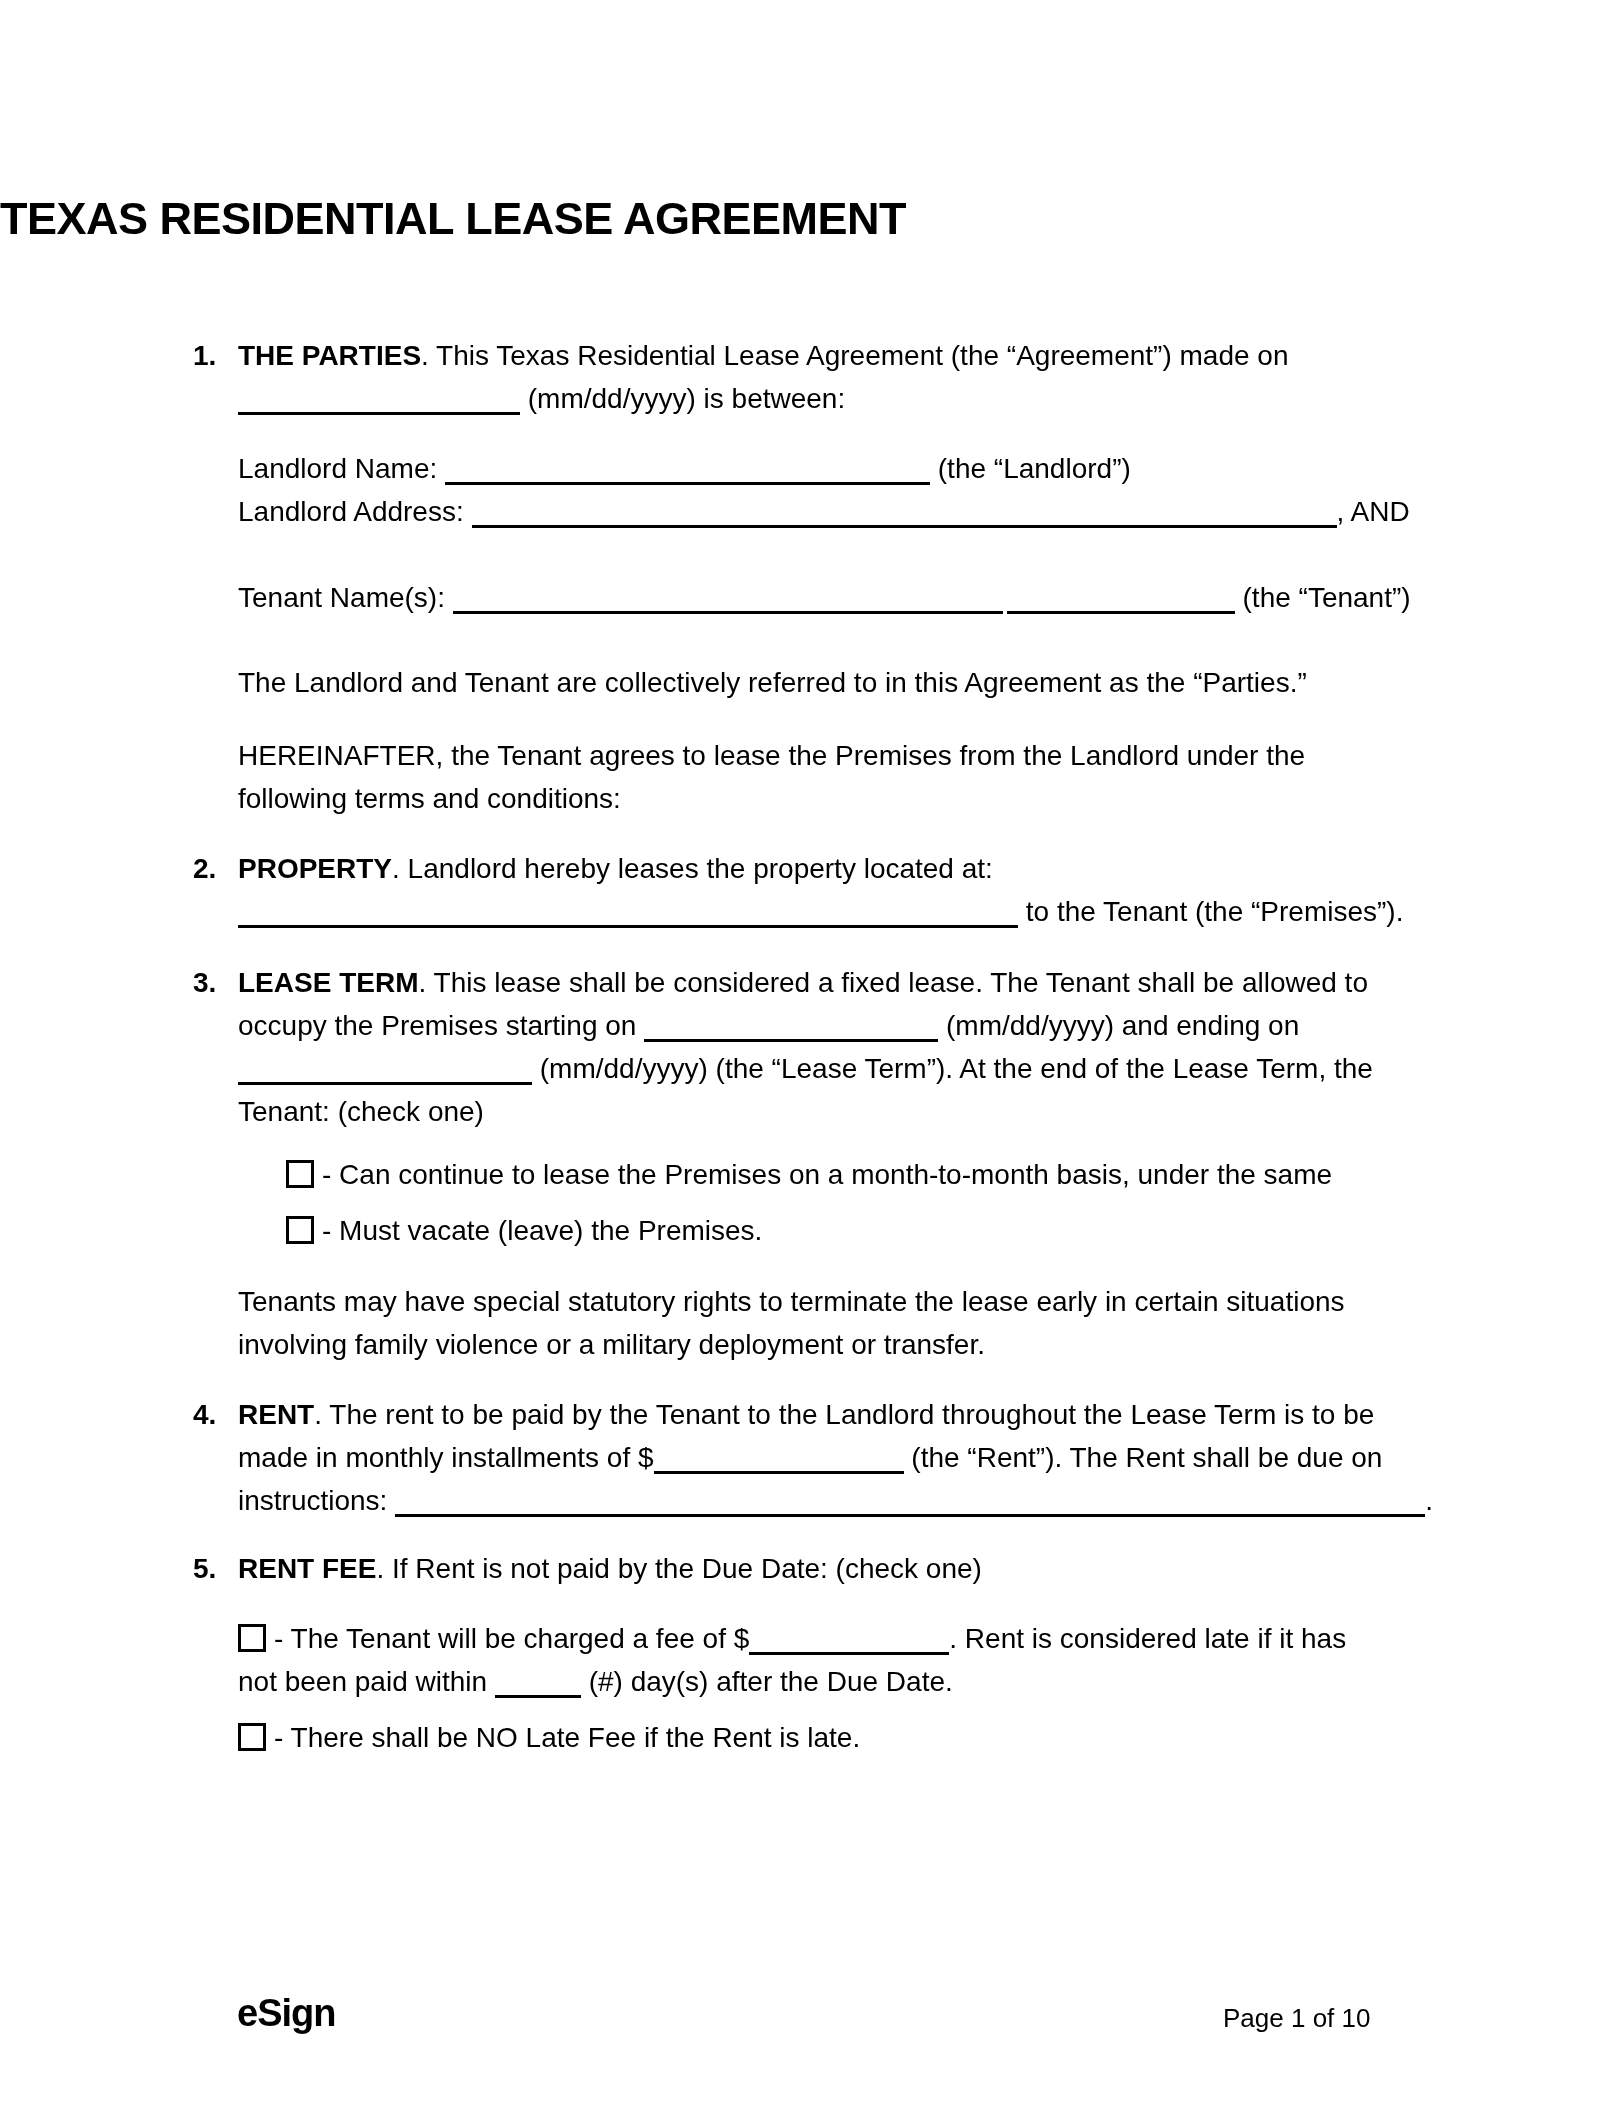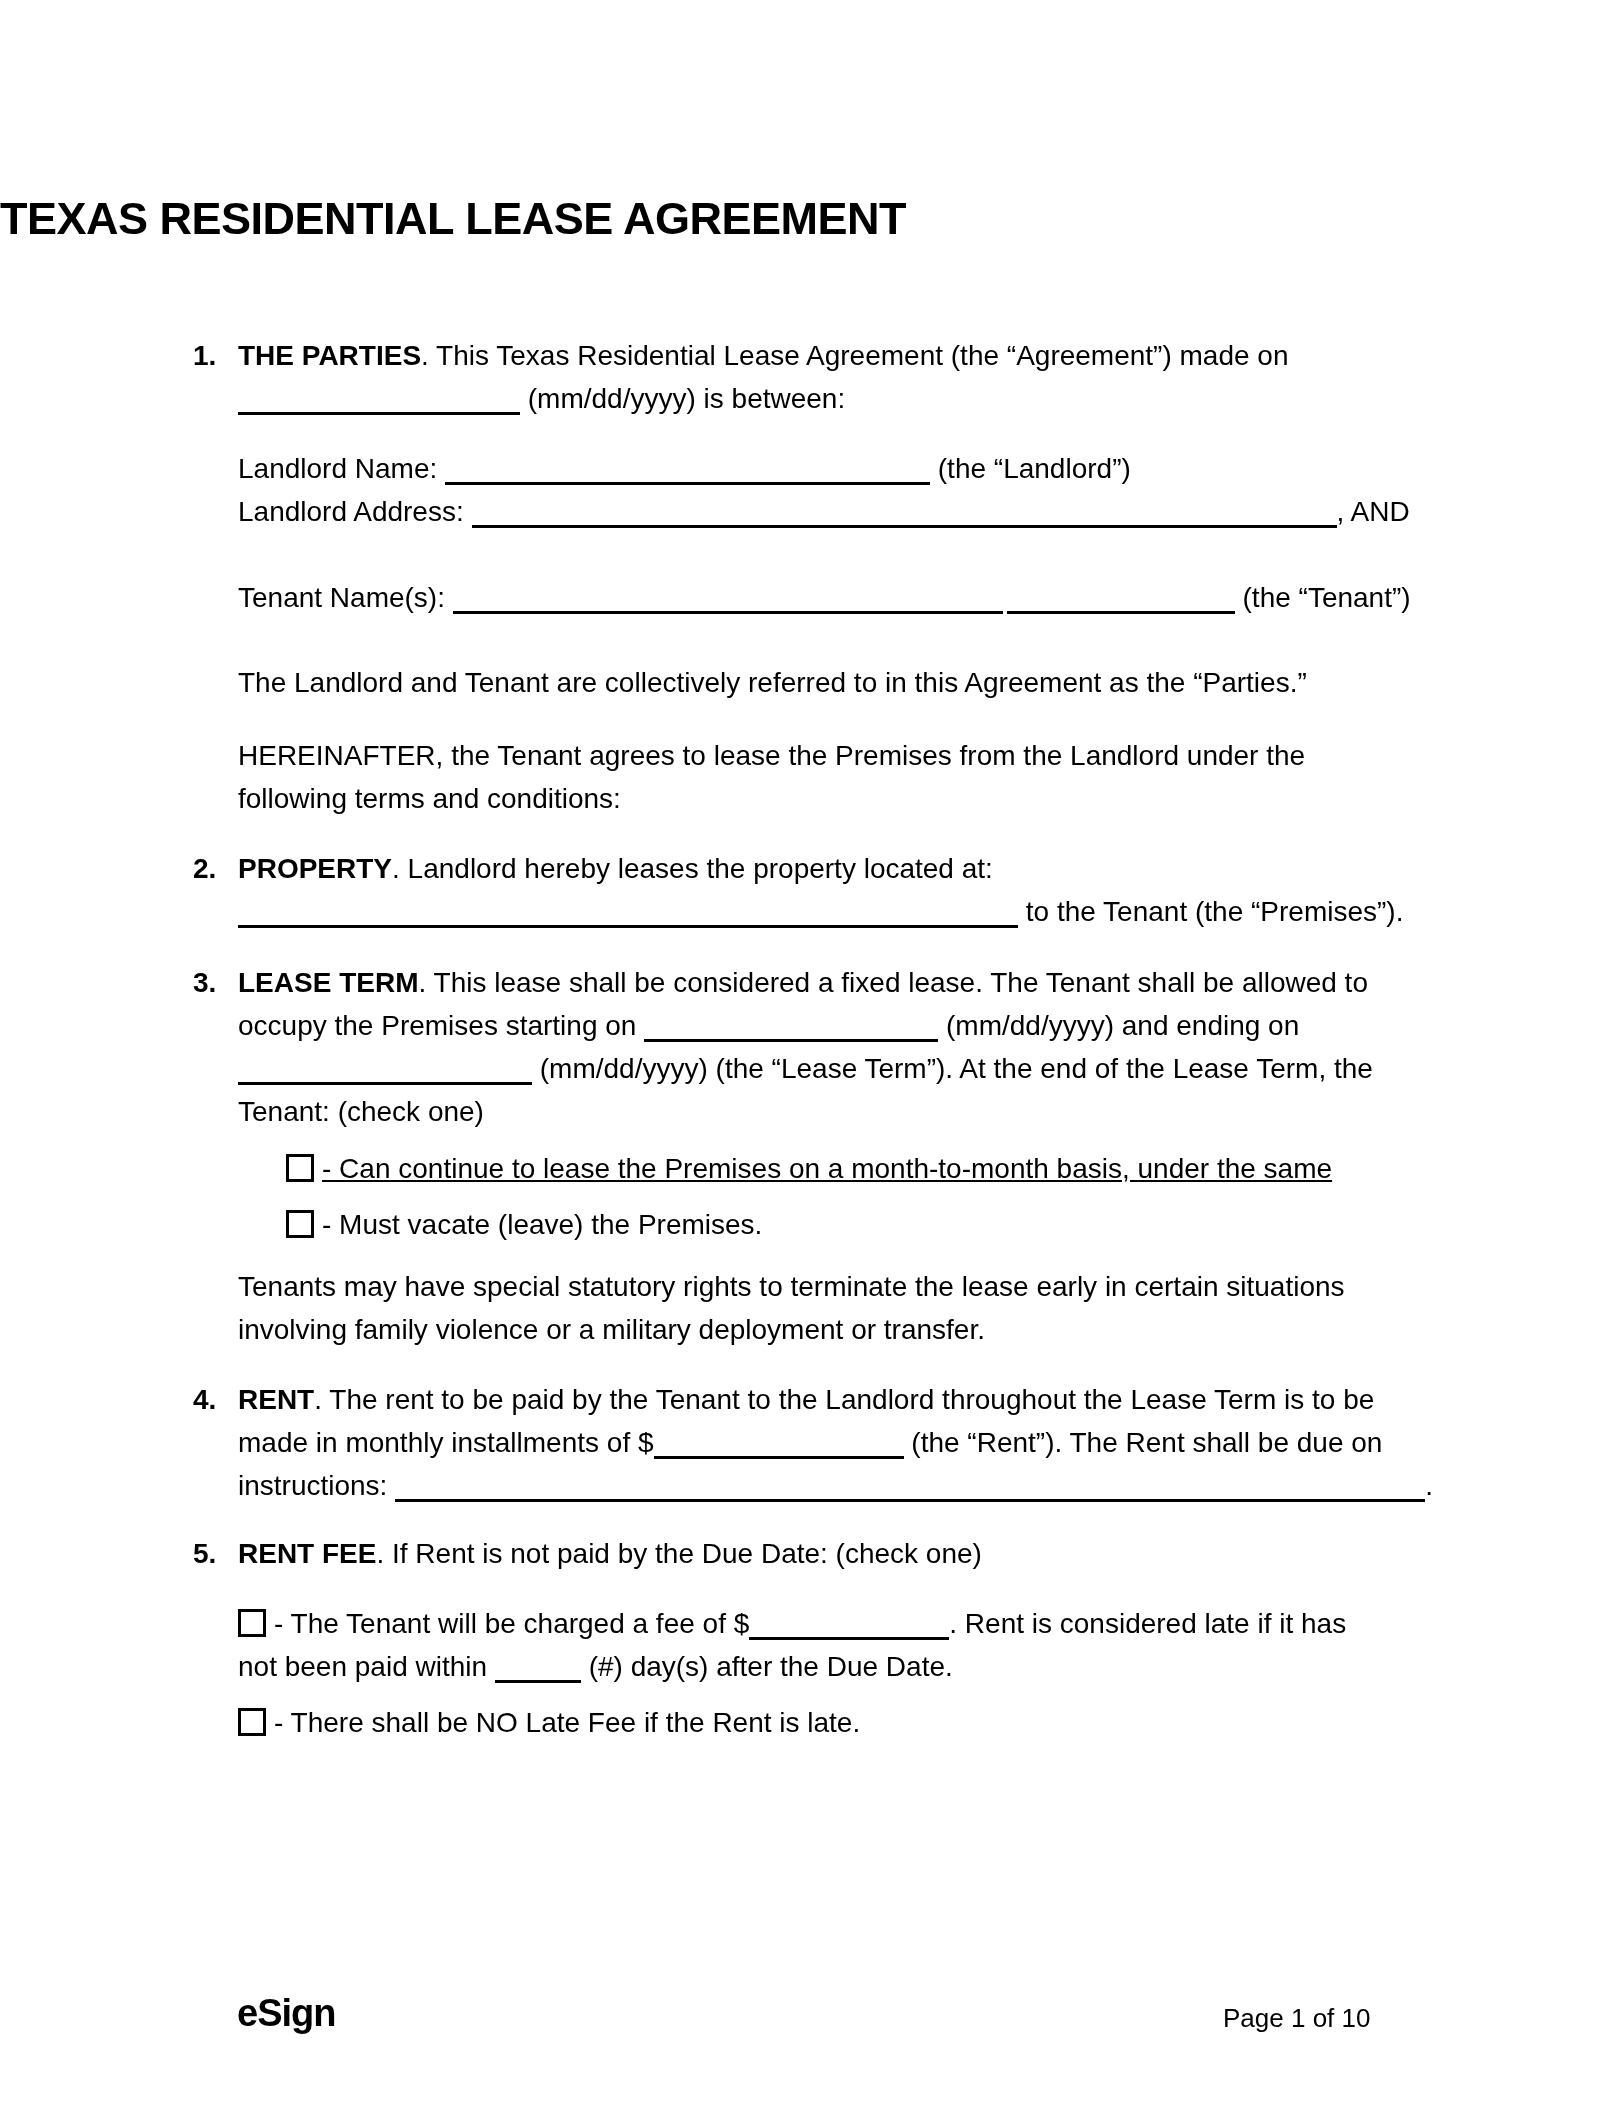--- a/index.html
+++ b/index.html
@@ -44,27 +44,27 @@
   .checkbox {
     display: inline-block;
     width: 22px;
     height: 22px;
     border: 3px solid #000;
     vertical-align: -4px;
     margin-right: 8px;
     background: #fff;
   }
   .indent { margin-left: 48px; }
-  .mt14 { margin-top: 14px; text-decoration: underline; }
+  .mt14 { margin-top: 20px; }
   .mt13 { margin-top: 13px; }
   .mt25 { margin-top: 25px; }
   .mt27 { margin-top: 27px; }
   .mt28 { margin-top: 28px; }
   .mt30 { margin-top: 30px; }
-  .mt31 { margin-top: 19px; }
+  .mt31 { margin-top: 28px; }
   .mt42 { margin-top: 42px; }
   .mt43 { margin-top: 43px; }
   .footer-brand {
     position: absolute;
     left: 237px;
     top: 1993px;
     font-size: 38px;
     line-height: 40px;
     font-weight: bold;
     letter-spacing: -1px;

